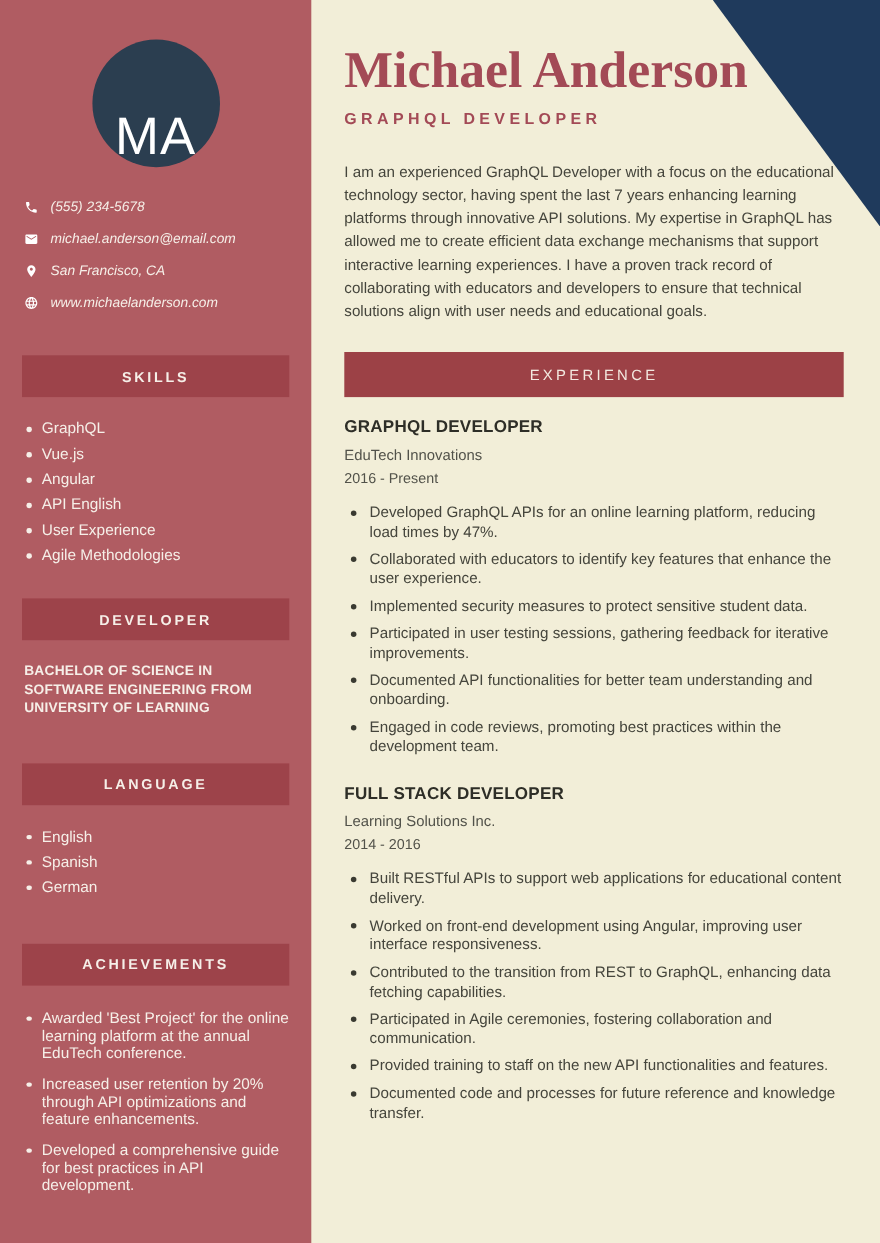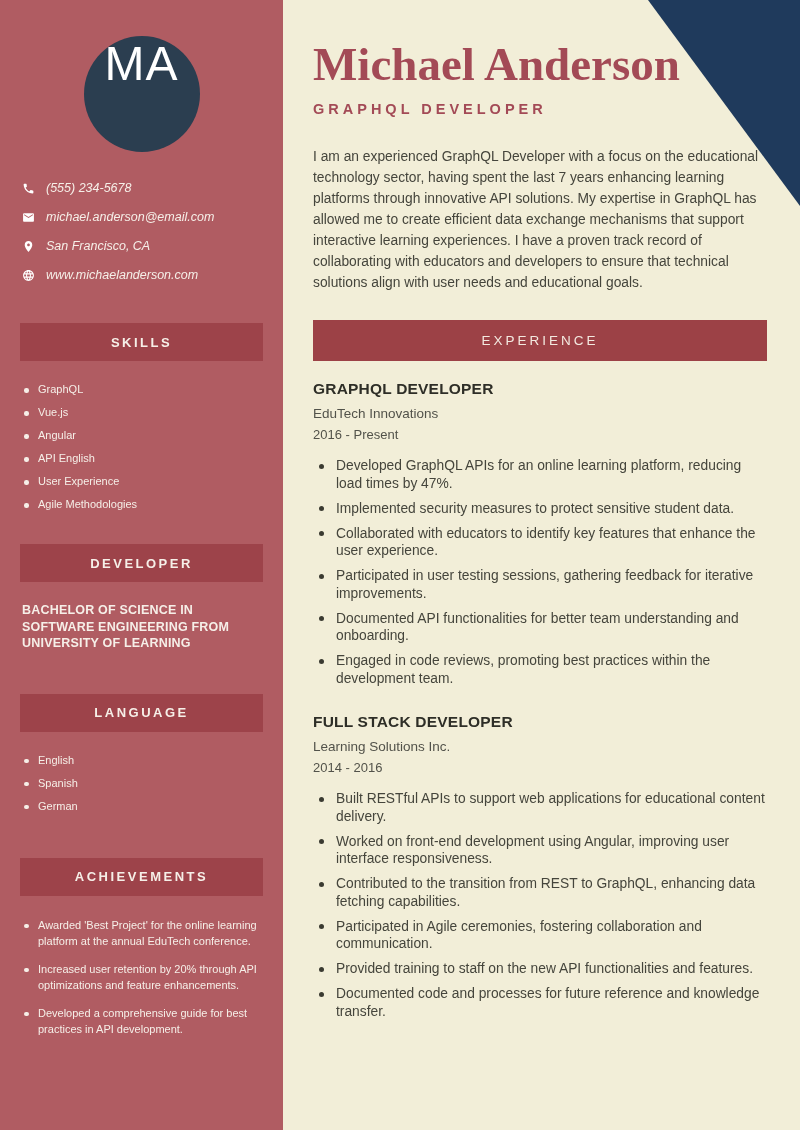--- a/index.html
+++ b/index.html
@@ -35,21 +35,21 @@
     left:0;top:0;bottom:0;
     width:283px;
     background:var(--sidebar-bg);
     color:var(--sidebar-text);
   }
   .avatar{
     width:116px;height:116px;
     margin:36px auto 0 auto;
     border-radius:50%;
     background:var(--navy-circle);
-    display:flex;align-items:flex-start;justify-content:center;
+    display:flex;align-items:flex-end;justify-content:center;
   }
   .avatar span{
     color:#ffffff;
     font-size:48px;
     font-weight:500;
     letter-spacing:1px;
   }
   .contact{
     list-style:none;
     margin:30px 0 0 0;
@@ -81,21 +81,21 @@
     color:var(--sidebar-text);
   }
   .banner-skills{margin-top:41px;}
   .banner-education{margin-top:33px;}
   .banner-language{margin-top:42px;}
   .banner-achievements{margin-top:45px;}
   .side-list{
     list-style:none;
     margin:21px 0 0 0;
     padding:0 18px 0 24px;
-    font-size:11px;
+    font-size:14px;
   }
   .side-list li{
     position:relative;
     padding-left:14px;
     margin-bottom:9px;
     line-height:14px;
   }
   .side-list li::before{
     content:"";
     position:absolute;
@@ -295,22 +295,22 @@
       <span>EXPERIENCE</span>
     </div>
 
     <div id="jobs-container">
         <div class="job">
           <h3 class="job-role">GRAPHQL DEVELOPER</h3>
           <div class="job-company">EduTech Innovations</div>
           <div class="job-dates">2016 - Present</div>
           <ul class="job-bullets">
             <li>Developed GraphQL APIs for an online learning platform, reducing load times by 47%.</li>
+            <li>Collaborated with educators to identify key features that enhance the user experience.</li>
             <li>Implemented security measures to protect sensitive student data.</li>
-            <li>Collaborated with educators to identify key features that enhance the user experience.</li>
             <li>Participated in user testing sessions, gathering feedback for iterative improvements.</li>
             <li>Documented API functionalities for better team understanding and onboarding.</li>
             <li>Engaged in code reviews, promoting best practices within the development team.</li>
           </ul>
         </div>
         <div class="job">
           <h3 class="job-role">FULL STACK DEVELOPER</h3>
           <div class="job-company">Learning Solutions Inc.</div>
           <div class="job-dates">2014 - 2016</div>
           <ul class="job-bullets">

